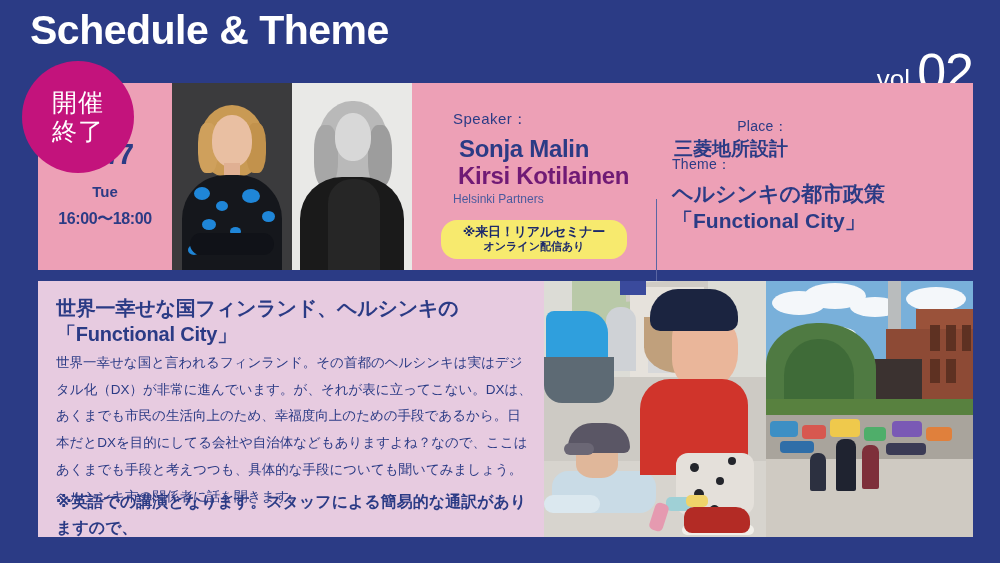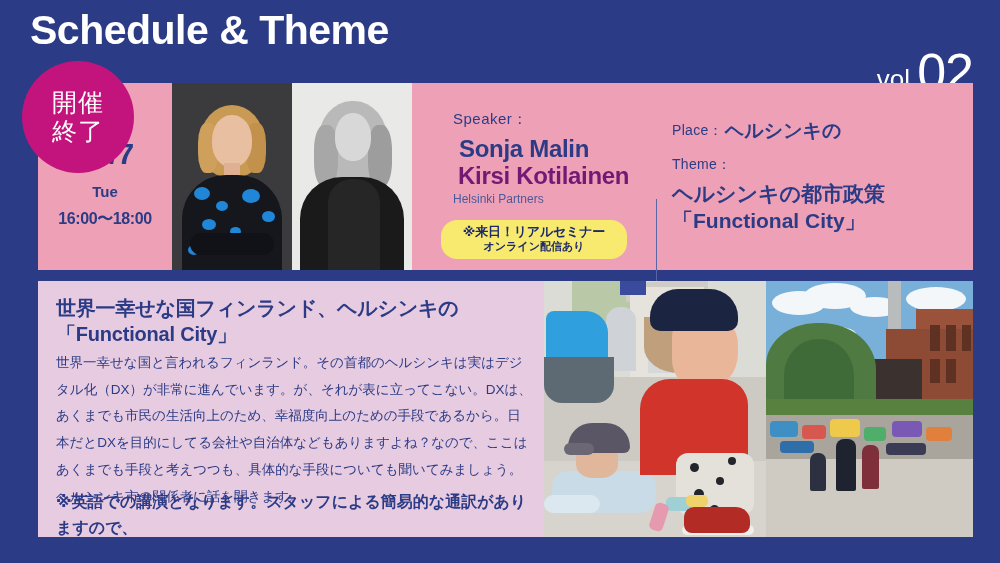--- a/index.html
+++ b/index.html
@@ -98,21 +98,21 @@
   }
   .yb-l1{font-size:13px;font-weight:bold;color:#1d2a6b;line-height:1.25;letter-spacing:-0.2px;}
   .yb-l2{font-size:11px;font-weight:bold;color:#1d2a6b;line-height:1.25;}
 
   .vdivider{
     position:absolute;left:618px;top:116px;width:1px;height:130px;background:#5a66a3;
   }
 
   
   .place-col{position:absolute;left:634px;top:0;width:300px;height:187px;}
-  .row-place{position:absolute;left:0;top:35px;display:flex;align-items:center;}
+  .row-place{position:absolute;left:0;top:35px;display:flex;align-items:flex-end;flex-direction:column;}
   .lbl-place{font-size:14px;color:#2b3b85;letter-spacing:0.3px;}
   .val-place{font-size:19px;font-weight:bold;color:#2b3b85;margin-left:2px;}
   .lbl-theme{position:absolute;left:0;top:73px;font-size:14px;color:#2b3b85;letter-spacing:0.3px;}
   .val-theme1{position:absolute;left:0;top:98px;font-size:21px;font-weight:bold;color:#2b3b85;line-height:1.22;}
   .val-theme2{position:absolute;left:0;top:125px;font-size:21px;font-weight:bold;color:#2b3b85;line-height:1.22;}
 
   
   .bottom-panel{
     position:absolute;left:38px;top:281px;width:935px;height:256px;
     background:#e7cbe0;overflow:hidden;
@@ -239,21 +239,21 @@
         <div class="yb-l1">※来日！リアルセミナー</div>
         <div class="yb-l2">オンライン配信あり</div>
       </div>
     </div>
 
     <div class="vdivider"></div>
 
     <div class="place-col">
       <div class="row-place">
         <span class="lbl-place">Place：</span>
-        <span class="val-place">ヘルシンキの</span>
+        <span class="val-place">三菱地所設計</span>
       </div>
       <div class="lbl-theme">Theme：</div>
       <div class="val-theme1">ヘルシンキの都市政策</div>
       <div class="val-theme2">「Functional City」</div>
     </div>
   </div>
 
   <div class="ended-badge">
     <span>開催</span>
     <span>終了</span>

